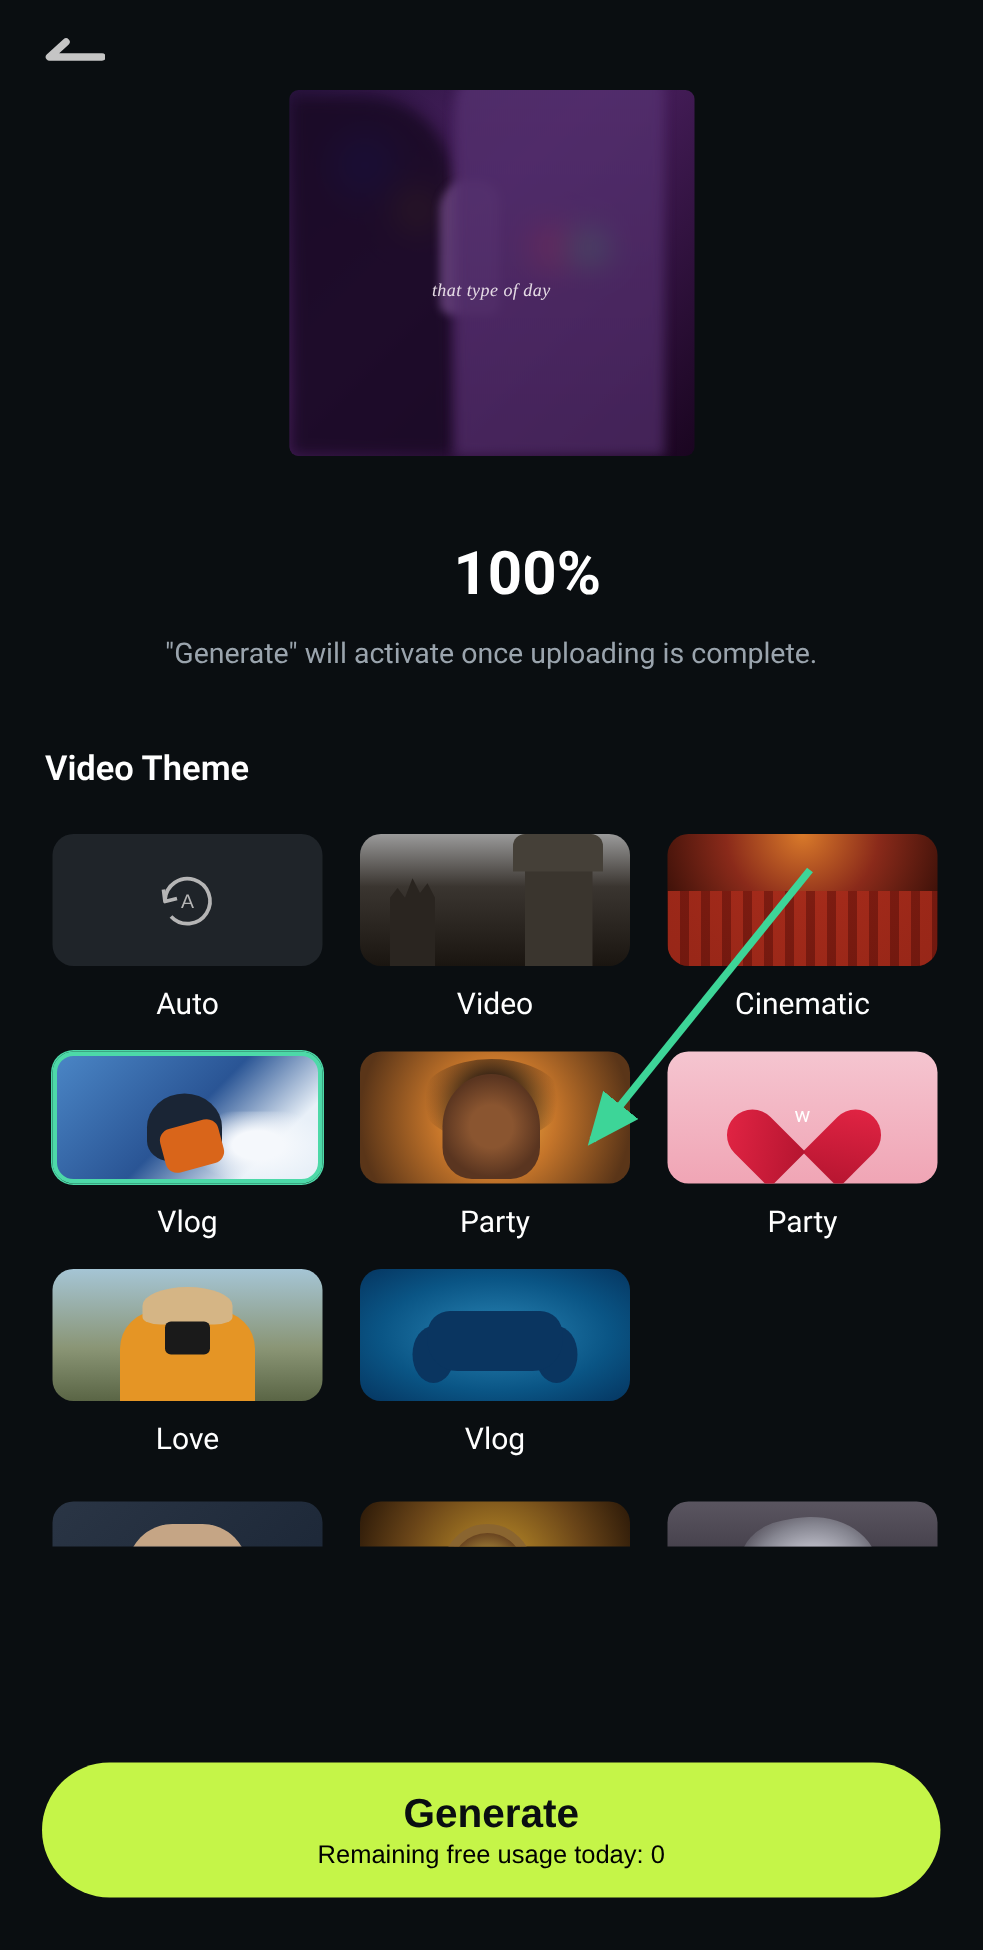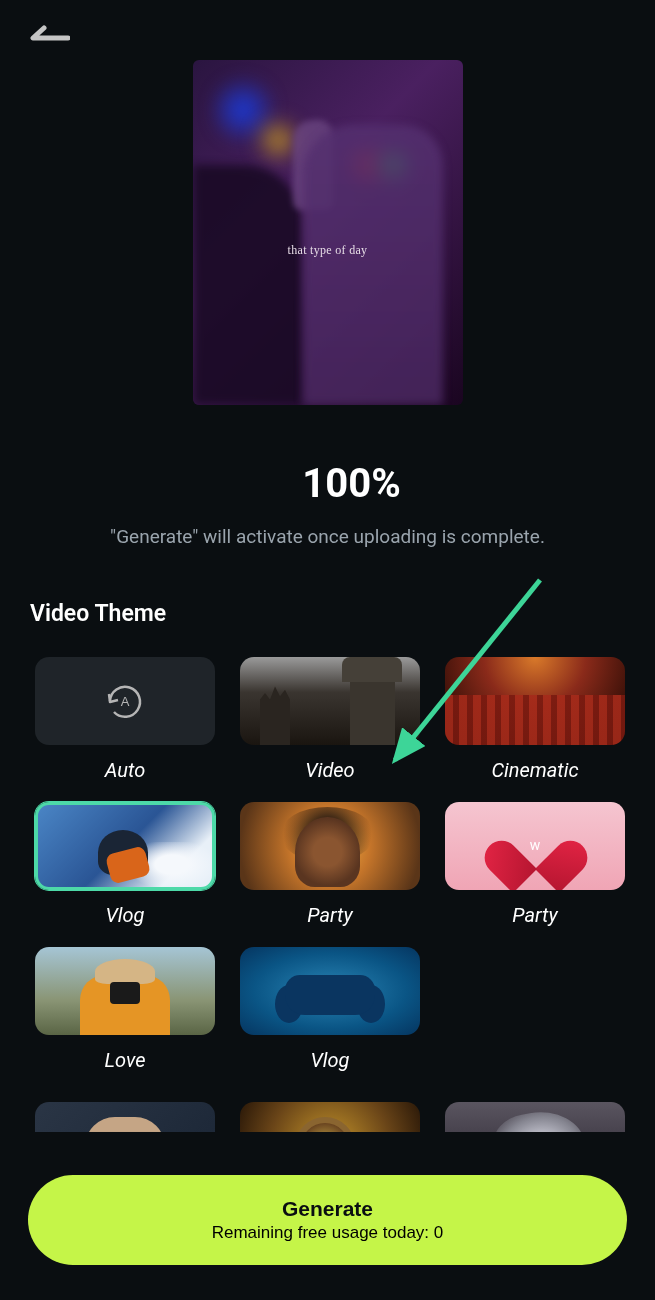--- a/index.html
+++ b/index.html
@@ -25,25 +25,26 @@
       cursor: pointer;
     }
     .preview-area {
       display: flex;
       flex-direction: column;
       align-items: center;
       padding-top: 60px;
     }
     .video-preview {
       width: 270px;
-      height: 345px;
+      height: 244px;
       border-radius: 6px;
       position: relative;
       overflow: hidden;
       background: linear-gradient(135deg, #2a1540 0%, #4a2060 40%, #1a0520 100%);
+      font-style: italic;
     }
     .preview-light-1 {
       position: absolute;
       top: 10px;
       left: 20px;
       width: 60px;
       height: 80px;
       background: radial-gradient(circle, #1a3ad9 0%, transparent 70%);
       filter: blur(8px);
     }
@@ -159,21 +160,20 @@
       background: #1a1f24;
     }
     .theme-thumb.selected {
       border: 3px solid #4dd9a8;
       box-shadow: 0 0 0 1px #4dd9a8;
     }
     .theme-label {
       font-size: 20px;
       color: #fff;
       margin-top: 13px;
-      font-style: italic;
     }
     .auto-thumb {
       background: #1f2429;
       display: flex;
       align-items: center;
       justify-content: center;
     }
     .epic-thumb {
       background: linear-gradient(180deg, #9a9a9a 0%, #3a3530 40%, #1a1510 100%);
     }
@@ -440,21 +440,21 @@
       background: #c5f548;
       border-radius: 45px;
       display: flex;
       flex-direction: column;
       align-items: center;
       justify-content: center;
       cursor: pointer;
       border: none;
     }
     .generate-label {
-      font-size: 21px;
+      font-size: 27px;
       font-weight: 700;
       color: #0a0e11;
     }
     .generate-sub {
       font-size: 17px;
       color: #000000;
       margin-top: 2px;
     }
     .arrow-annotation {
       position: absolute;

